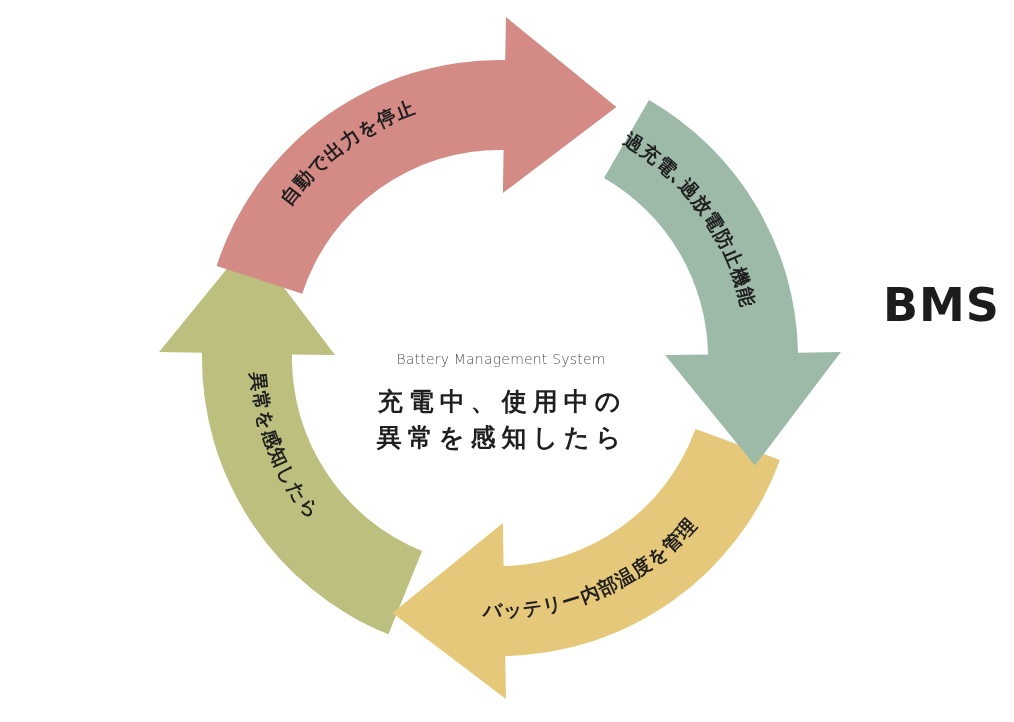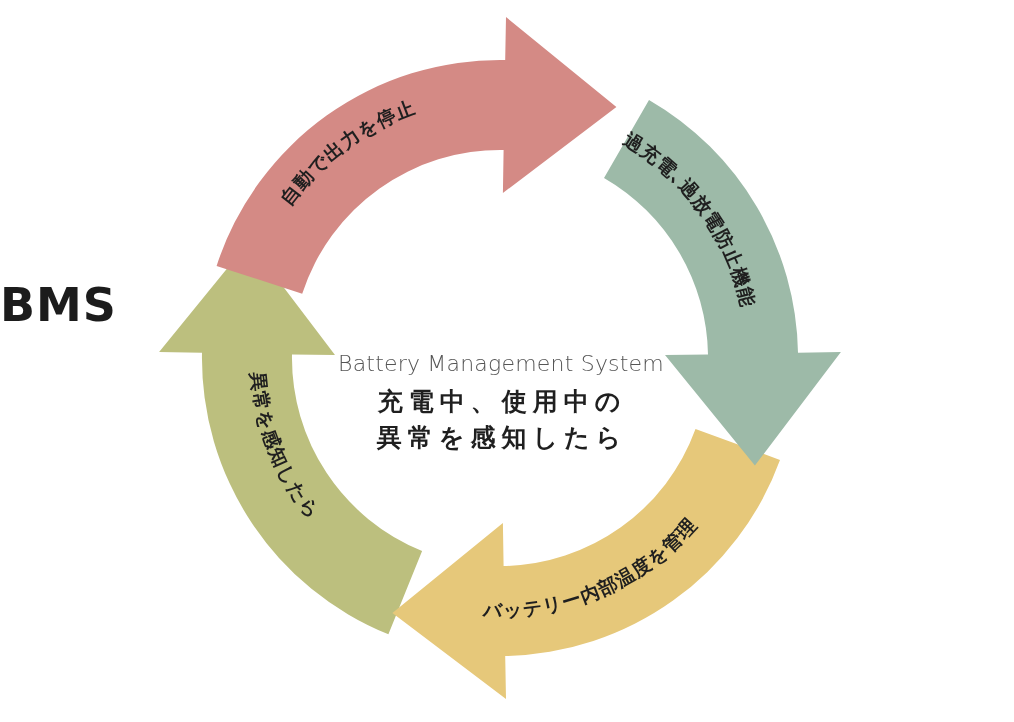--- a/index.html
+++ b/index.html
@@ -1,23 +1,23 @@
 <!DOCTYPE html>
 <html><head>
 <meta charset="utf-8">
 <style>
   html, body { margin: 0; padding: 0; background: #ffffff; }
   body { width: 1014px; height: 722px; overflow: hidden; position: relative;
          font-family: "DejaVu Sans", "Liberation Sans", sans-serif; }
   #diagram { position: absolute; left: 0; top: 0; width: 1014px; height: 722px; }
   .arc-label { font-family: "DejaVu Sans", sans-serif; font-weight: bold; font-size: 19px; fill: #1f1f1f; letter-spacing: 1px; }
-  .center-title { position: absolute; left: 0; width: 1000px; text-align: left; top: 278px;
+  .center-title { position: absolute; left: 0; width: 1000px; text-align: right; top: 278px;
                   font-family: "DejaVu Sans", sans-serif; font-weight: bold; font-size: 46px; color: #1c1c1c; letter-spacing: 1px; }
   .center-sub { position: absolute; left: 0; width: 1002px; text-align: center; top: 351px;
-                font-family: "DejaVu Sans", sans-serif; font-size: 22px; color: #555555; font-weight: 300; letter-spacing: 0.2px; }
+                font-family: "DejaVu Sans", sans-serif; font-size: 14px; color: #555555; font-weight: 300; letter-spacing: 0.2px; }
   .center-desc { position: absolute; left: 0; width: 1004px; text-align: center; top: 384px;
                  font-family: "DejaVu Sans", sans-serif; font-weight: bold; font-size: 25px; color: #1f1f1f;
                  line-height: 36px; letter-spacing: 6px; }
   .center-desc span { display: block; }
 </style>
 </head>
 <body>
 
 <svg id="diagram" viewBox="0 0 1014 722" xmlns="http://www.w3.org/2000/svg">
   <defs>

